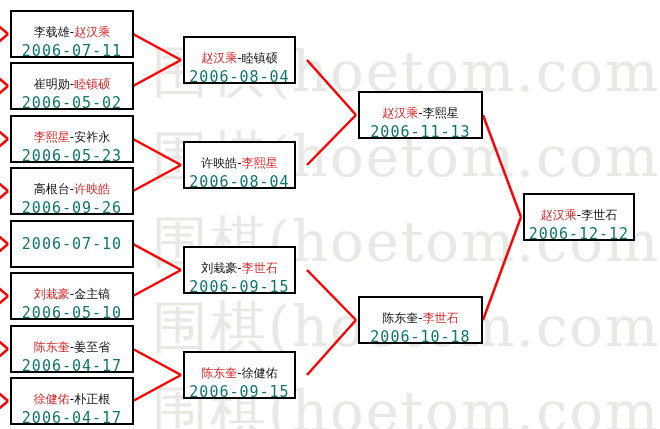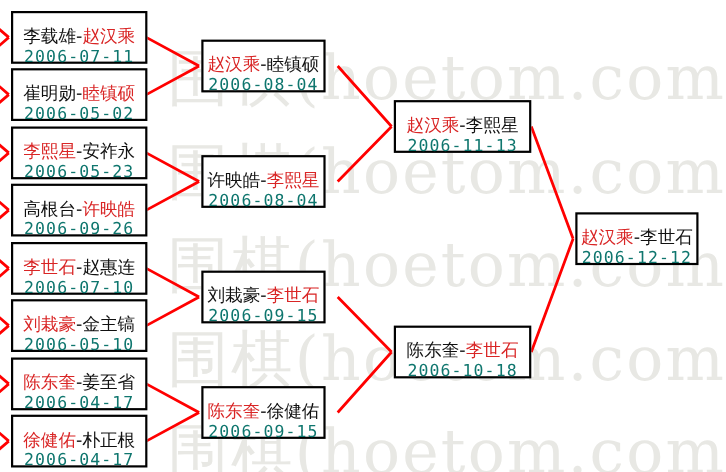--- a/index.html
+++ b/index.html
@@ -17,21 +17,21 @@
   .wm.w1{top:44px}.wm.w2{top:129px}.wm.w3{top:214px}.wm.w4{top:299px}.wm.w5{top:384px}
   
   #lines{position:absolute;left:0;top:0;z-index:1}
   
   .match{
     position:absolute;height:48px;box-sizing:border-box;z-index:2;
     background:#fff;border:2px solid #000;
     display:flex;flex-direction:column;align-items:center;justify-content:center;
     text-align:center;
   }
-  .names{font-size:16px;line-height:19px;white-space:nowrap;color:#111;margin-top:15px;}
+  .names{font-size:12px;line-height:19px;white-space:nowrap;color:#111;margin-top:15px;}
   .nm[data-result="win"]{color:#d92525;}
   .nm[data-result="loss"]{color:#111;}
   .dash{color:#111;}
   .date{
     font-size:15px;line-height:19px;letter-spacing:1px;color:#0f766e;
     font-family:"DejaVu Sans Mono","Liberation Mono",monospace;
   }
   
   .c1{left:10px;width:124px}
   .c2{left:183px;width:113px}
@@ -89,21 +89,20 @@
   </div>
   <div class="match c1 b3">
     <div class="names"><span class="nm" data-result="win">李熙星</span><span class="dash">-</span><span class="nm" data-result="loss">安祚永</span></div>
     <div class="date">2006-05-23</div>
   </div>
   <div class="match c1 b4">
     <div class="names"><span class="nm" data-result="loss">高根台</span><span class="dash">-</span><span class="nm" data-result="win">许映皓</span></div>
     <div class="date">2006-09-26</div>
   </div>
   <div class="match c1 b5">
-    <div class="names"><span class="nm" data-result="win">李世石</span><span class="dash">-</span><span class="nm" data-result="loss">赵惠连</span></div>
     <div class="date">2006-07-10</div>
   </div>
   <div class="match c1 b6">
     <div class="names"><span class="nm" data-result="win">刘栽豪</span><span class="dash">-</span><span class="nm" data-result="loss">金主镐</span></div>
     <div class="date">2006-05-10</div>
   </div>
   <div class="match c1 b7">
     <div class="names"><span class="nm" data-result="win">陈东奎</span><span class="dash">-</span><span class="nm" data-result="loss">姜至省</span></div>
     <div class="date">2006-04-17</div>
   </div>

